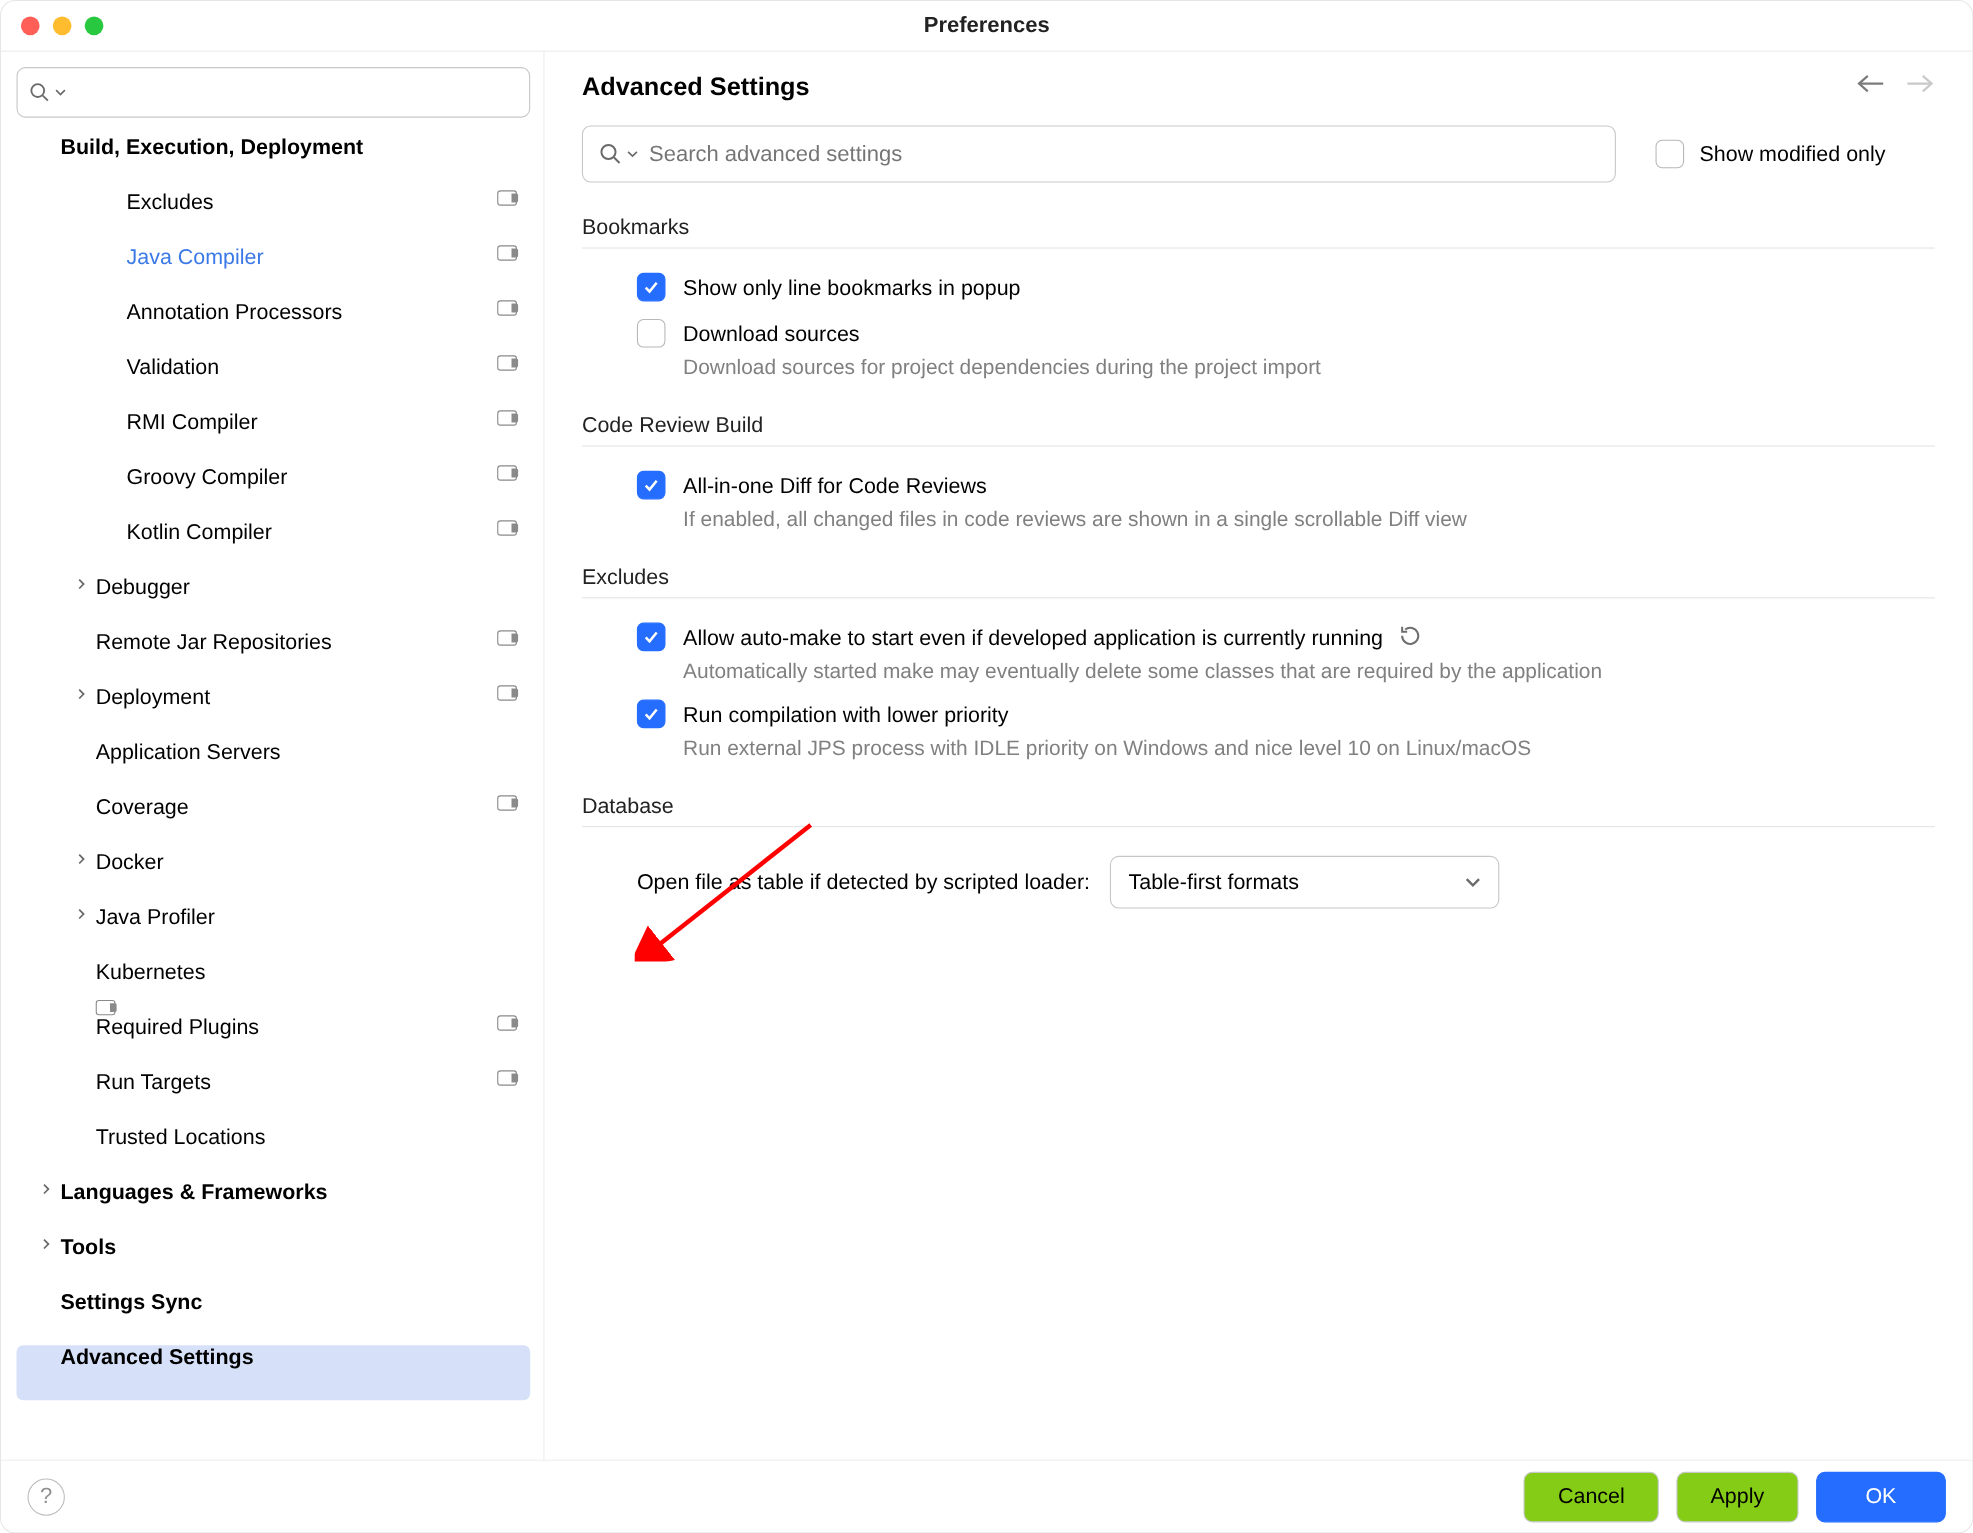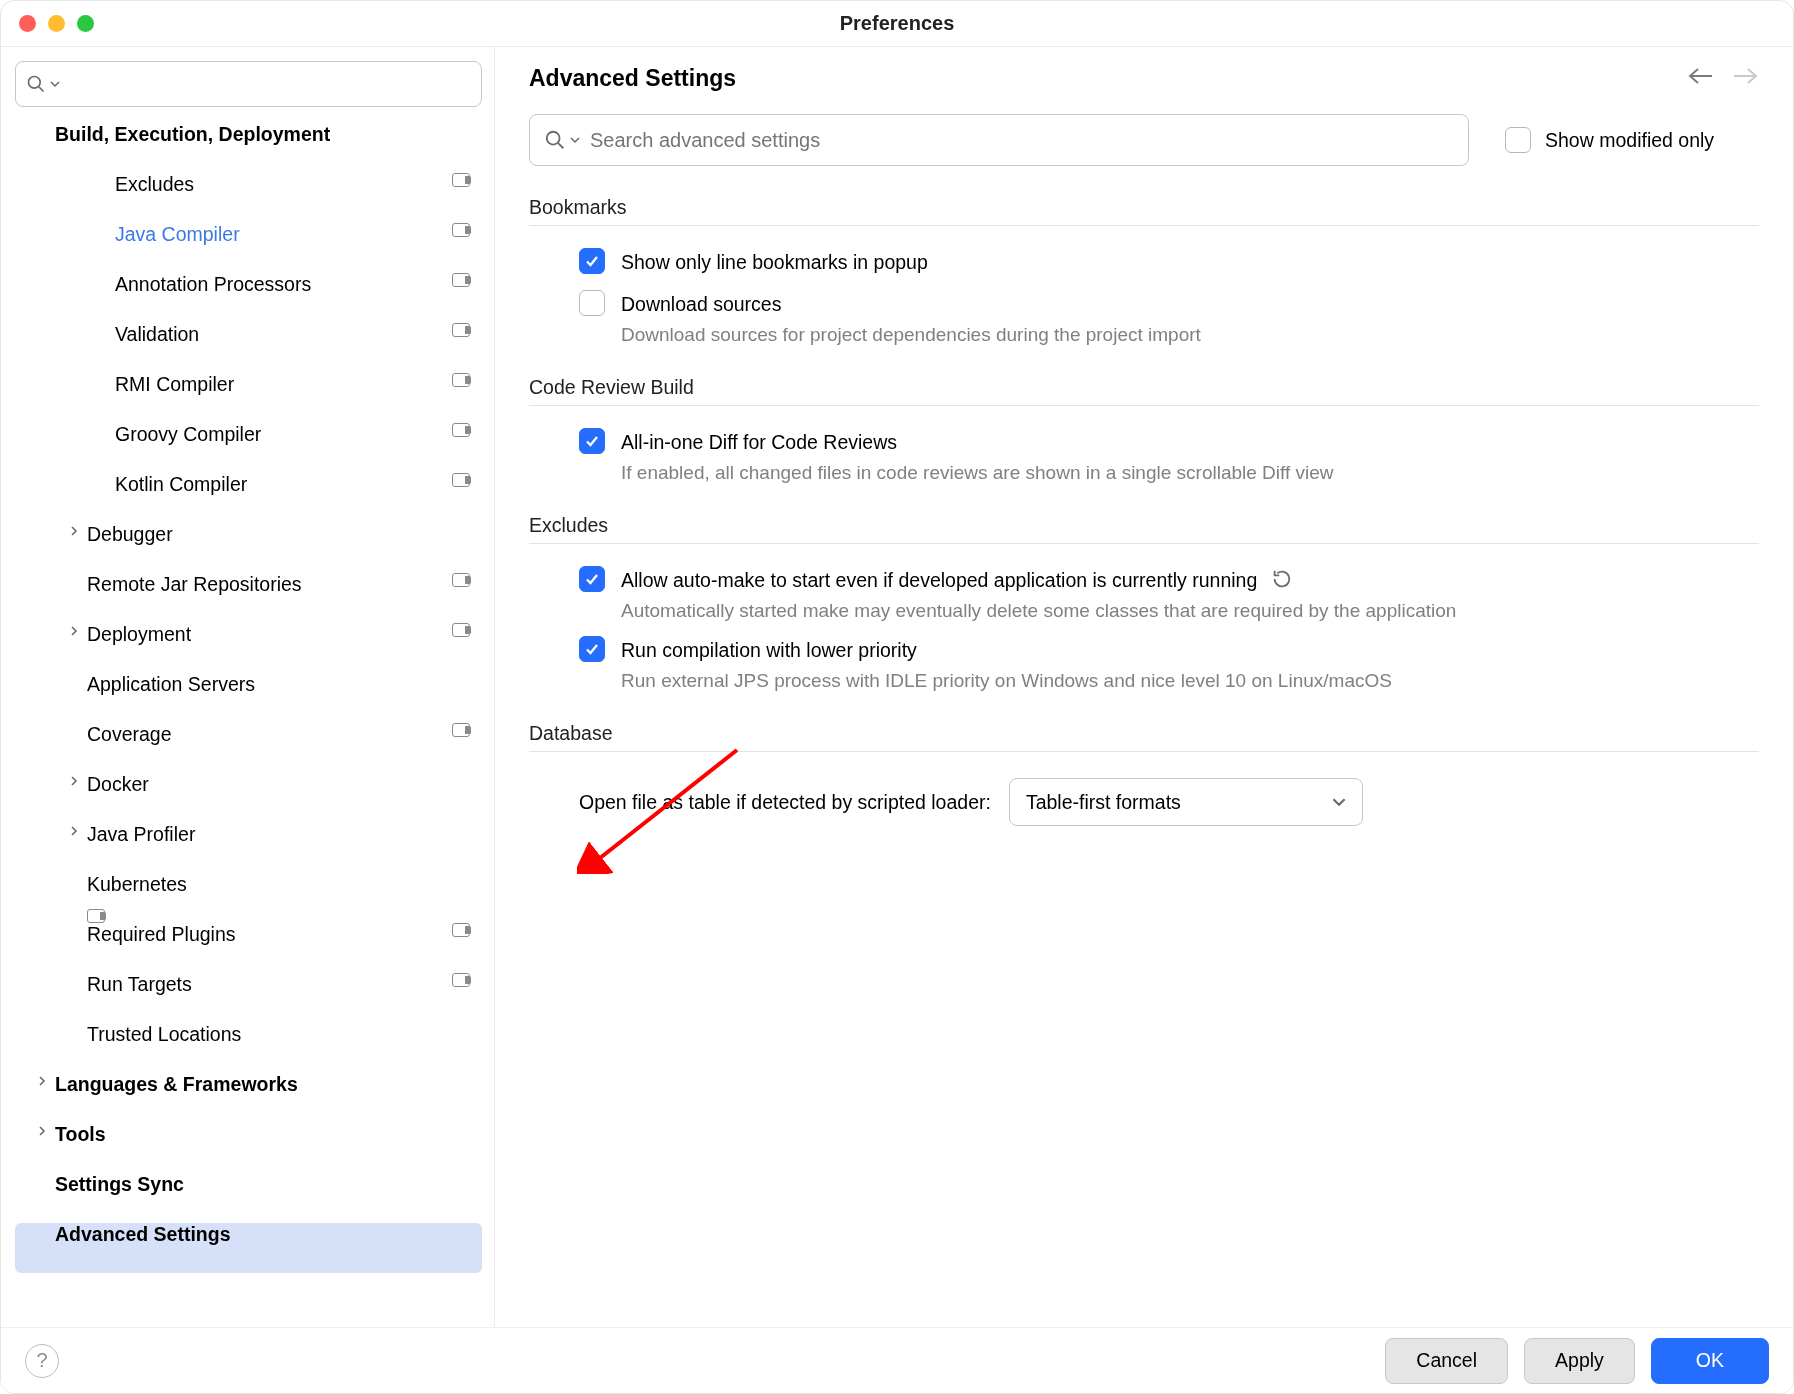--- a/index.html
+++ b/index.html
@@ -140,21 +140,21 @@
     padding:0 24px;
     border-top:1px solid #efefef;
     background:#fff;
   }
   .help{
     width:34px;height:34px;border:1.6px solid #bcbcbc;border-radius:50%;color:#8f8f8f;display:flex;align-items:center;justify-content:center;font-size:20px;cursor:pointer;
   }
   .footer .spacer{flex:1;}
   .btn{
     height:46px; padding:0 30px; border-radius:8px; font-size:19.5px; border:1px solid #c7c7c7;
-    background:#e5e5e5; margin-left:16px; cursor:pointer;
+    background:#84cc16; margin-left:16px; cursor:pointer;
   }
   .btn.primary{ background:#256DFF; color:#fff; border-color:#256DFF; padding:0 44px;}
 </style>
 </head>
 <body>
 
 <div class="titlebar">
   <div class="traffic">
     <div class="dot red"></div>
     <div class="dot yellow"></div>

